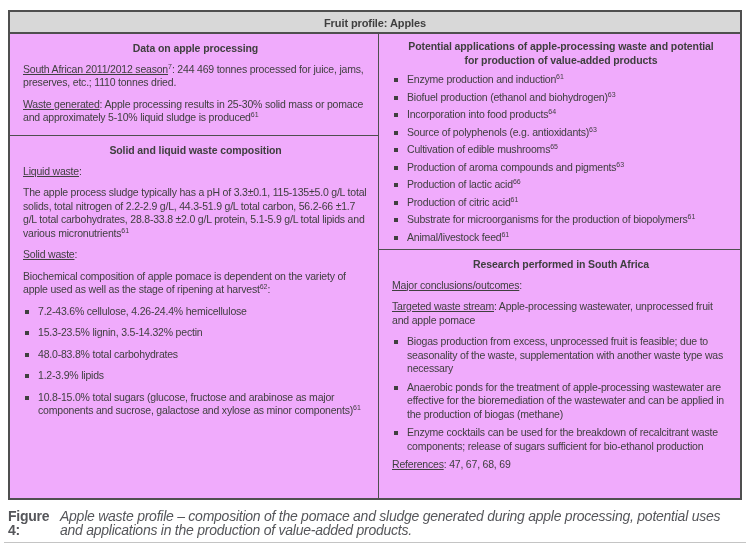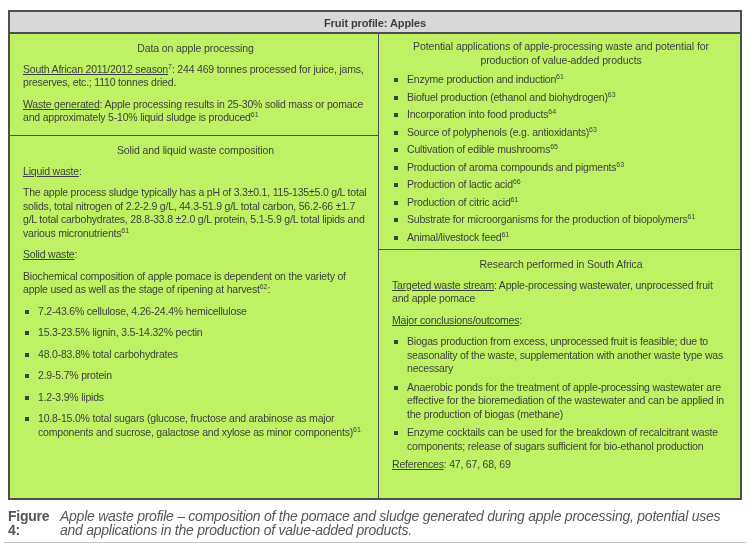--- a/index.html
+++ b/index.html
@@ -4,39 +4,39 @@
 <style>
   * { box-sizing: border-box; }
   html,body { margin:0; padding:0; background:#ffffff; }
   .page {
     position:relative; width:750px; height:549px;
     font-family:"Liberation Sans", sans-serif;
     color:#3f3f3f; background:#ffffff; overflow:hidden;
   }
   .profile-table {
     position:absolute; left:8px; top:10px; width:734px; height:490px;
-    border:2px solid #4f4f4f; display:flex; flex-direction:column; background:#bef264;
+    border:2px solid #4f4f4f; display:flex; flex-direction:column; background:#f0abfc;
   }
   .table-title {
     height:22px; line-height:22px; flex:0 0 22px;
     background:#d8d8d8; border-bottom:2px solid #4f4f4f;
     text-align:center; font-weight:bold; font-size:11px; letter-spacing:-0.1px;
   }
   .table-body { flex:1; display:flex; min-height:0; }
   .col { display:flex; flex-direction:column; min-width:0; }
   .col-left { width:369px; border-right:1px solid #4f4f4f; }
   .col-right { flex:1;justify-content:space-between; }
   .cell { padding:4px 10px 4px 13px; overflow:hidden; }
   .cell-divider { border-bottom:1px solid #4f4f4f; }
   .cell-processing { flex:0 0 102px; }
   .cell-composition { flex:1; }
   .cell-applications { flex:0 0 216px; padding-top:2px; }
   .cell-research { flex:1; }
   .cell h3 {
-    margin:4px 0 7px; font-size:10.5px; font-weight:normal;
+    margin:4px 0 7px; font-size:10.5px; font-weight:bold;
     text-align:center; letter-spacing:-0.1px; line-height:13.5px;
   }
   .cell-applications h3 { margin:4px 14px 6px; }
   p.txt {
     margin:0 0 8px; font-size:10.5px; line-height:13.5px; letter-spacing:-0.2px;
   }
   .u { text-decoration:underline; text-underline-offset:1px; }
   sup { font-size:7px; line-height:0; letter-spacing:0; vertical-align:super; }
   ul.blist { list-style:none; margin:0; padding:0; font-size:10.5px; line-height:13.5px; letter-spacing:-0.2px; }
   ul.blist li { position:relative; padding-left:15px; }
@@ -81,21 +81,20 @@
         <div class="cell cell-composition">
           <h3>Solid and liquid waste composition</h3>
           <p class="txt"><span class="u">Liquid waste</span><span>:</span></p>
           <p class="txt"><span>The apple process sludge typically has a pH of 3.3±0.1, 115-135±5.0 g/L total solids, total nitrogen of 2.2-2.9 g/L, 44.3-51.9 g/L total carbon, 56.2-66 ±1.7 g/L total carbohydrates, 28.8-33.8 ±2.0 g/L protein, 5.1-5.9 g/L total lipids and various micronutrients</span><sup>61</sup></p>
           <p class="txt"><span class="u">Solid waste</span><span>:</span></p>
           <p class="txt"><span>Biochemical composition of apple pomace is dependent on the variety of apple used as well as the stage of ripening at harvest</span><sup>62</sup><span>:</span></p>
           <ul class="blist blist-left">
             <li><span>7.2-43.6% cellulose, 4.26-24.4% hemicellulose</span><sup></sup></li>
             <li><span>15.3-23.5% lignin, 3.5-14.32% pectin</span><sup></sup></li>
             <li><span>48.0-83.8% total carbohydrates</span><sup></sup></li>
-            <li><span>2.9-5.7% protein</span><sup></sup></li>
             <li><span>1.2-3.9% lipids</span><sup></sup></li>
             <li><span>10.8-15.0% total sugars (glucose, fructose and arabinose as major components and sucrose, galactose and xylose as minor components)</span><sup>61</sup></li>
           </ul>
         </div>
 
       </div>
 
       <div class="col col-right">
 
         <div class="cell cell-applications cell-divider">
@@ -109,22 +108,22 @@
             <li><span>Production of aroma compounds and pigments</span><sup>63</sup></li>
             <li><span>Production of lactic acid</span><sup>66</sup></li>
             <li><span>Production of citric acid</span><sup>61</sup></li>
             <li><span>Substrate for microorganisms for the production of biopolymers</span><sup>61</sup></li>
             <li><span>Animal/livestock feed</span><sup>61</sup></li>
           </ul>
         </div>
 
         <div class="cell cell-research">
           <h3>Research performed in South Africa</h3>
+          <p class="txt"><span class="u">Major conclusions/outcomes</span><span>:</span></p>
           <p class="txt"><span class="u">Targeted waste stream</span><span>: Apple-processing wastewater, unprocessed fruit and apple pomace</span></p>
-          <p class="txt"><span class="u">Major conclusions/outcomes</span><span>:</span></p>
           <ul class="blist blist-research">
             <li>Biogas production from excess, unprocessed fruit is feasible; due to seasonality of the waste, supplementation with another waste type was necessary</li>
             <li>Anaerobic ponds for the treatment of apple-processing wastewater are effective for the bioremediation of the wastewater and can be applied in the production of biogas (methane)</li>
             <li>Enzyme cocktails can be used for the breakdown of recalcitrant waste components; release of sugars sufficient for bio-ethanol production</li>
           </ul>
           <p class="txt"><span class="u">References</span><span>: 47, 67, 68, 69</span></p>
         </div>
 
       </div>
 

